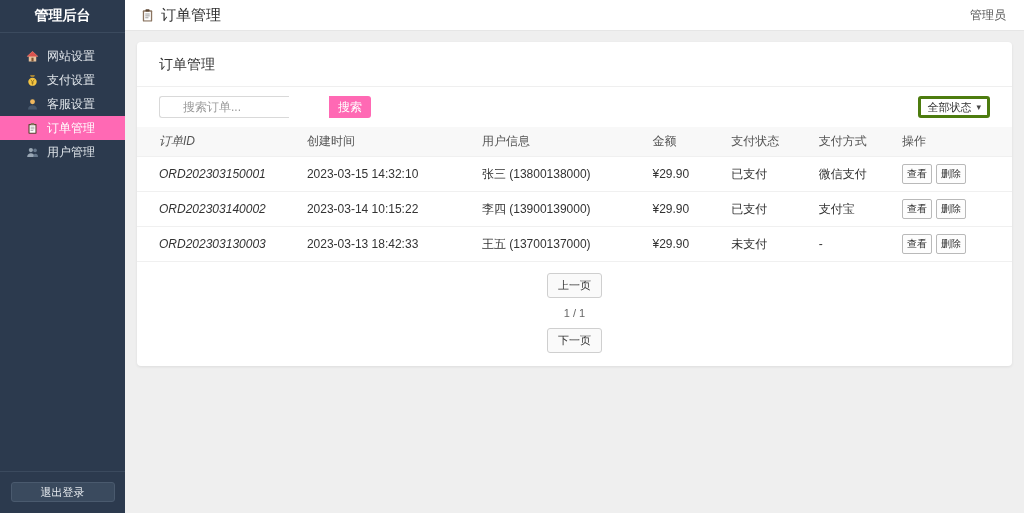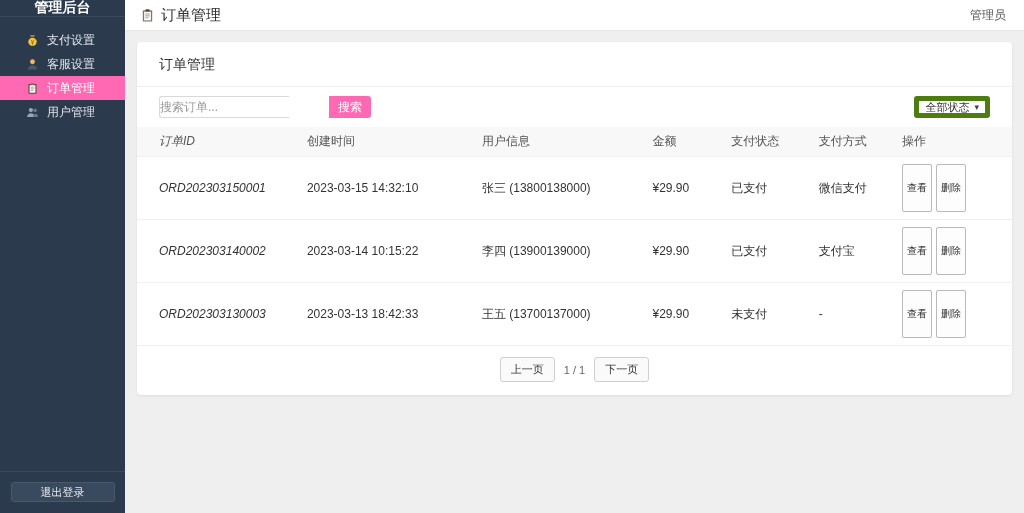--- a/index.html
+++ b/index.html
@@ -12,21 +12,21 @@
   }
 
   
   .sidebar {
     position: absolute; left: 0; top: 0; bottom: 0;
     width: 125px;
     background: #2c3a4e;
     color: #e7ebef;
   }
   .sidebar-title {
-    height: 17px;
+    height: 33px;
     display: flex; align-items: center; justify-content: center;
     font-size: 14px; font-weight: bold; color: #ffffff;
     border-bottom: 1px solid #3b4a5e;
   }
   .menu { padding-top: 11px; }
   .menu-item {
     height: 24px;
     display: flex; align-items: center;
     padding-left: 26px;
     font-size: 12px;
@@ -84,42 +84,42 @@
   .toolbar {
     padding: 9px 22px;
     display: flex; align-items: center; justify-content: space-between;
   }
   .search-group { display: flex; }
   .search-input {
     width: 130px; height: 22px;
     border: 1px solid #d9d9d9;
     border-right: none;
     border-radius: 3px 0 0 3px;
-    padding: 0 0;
+    padding: 0 23px;
     font-size: 12px;
     font-family: inherit;
     color: #333;
     outline: none;
   }
   .search-input::placeholder { color: #9a9a9a; }
   .search-btn {
     height: 22px;
     padding: 0 9px;
     background: #ff69b4;
     color: #ffffff;
     border: none;
     border-radius: 0 3px 3px 0;
     font-size: 12px;
     font-family: inherit;
     cursor: pointer;
     margin-left: 40px;
   }
   .status-select {
     height: 22px;
-    border: 5px solid #4d7c0f;
+    border: 3px solid #4d7c0f;
     border-radius: 3px;
     background: #ffffff;
     display: flex; align-items: center;
     padding: 0 6px;
     font-size: 11px; color: #333;
     cursor: pointer;
   }
   .status-select .chev { margin-left: 5px; font-size: 9px; color: #444; }
 
   table.orders {
@@ -149,54 +149,65 @@
     border-bottom: 1px solid #f0f0f0;
     color: #333;
     white-space: nowrap;
     overflow: hidden;
   }
   table.orders tbody tr:first-child td { border-top: 1px solid #f0f0f0; }
   .status-paid { color: #28a745; }
   .status-unpaid { color: #e74c3c; }
   .row-action {
     font-size: 10px;
-    padding: 16px 4px;
+    padding: 2px 4px;
     margin-right: 4px;
     background: #fdfdfd;
     border: 1px solid #b9b9b9;
     border-radius: 2px;
     color: #333;
     font-family: inherit;
     cursor: pointer;
   }
 
   .pagination {
     padding: 11px 0 13px 0;
     display: flex; align-items: center; justify-content: center;
     gap: 9px;
+    flex-direction: column;
   }
   .page-btn {
     padding: 4px 10px;
     background: #fafafa;
     border: 1px solid #cfcfcf;
     border-radius: 3px;
     font-size: 11px;
     color: #333;
     font-family: inherit;
     cursor: pointer;
   }
   .page-info { font-size: 11px; color: #666; }
 </style>
 </head>
 <body>
 
 <aside class="sidebar">
   <div class="sidebar-title">管理后台</div>
 
   <nav class="menu">
+    <div class="menu-item">
+      <span class="mi-icon">
+        <svg viewBox="0 0 16 16">
+            <path d="M8 1.5 L15 8 H12.6 V14 H3.4 V8 H1 Z" fill="#e8c39e"></path>
+            <path d="M8 1.5 L15 8 H1 Z" fill="#d9534f"></path>
+            <rect x="6.7" y="9.5" width="2.6" height="4.5" fill="#7a5230"></rect>
+          </svg>
+      </span>
+      <span>网站设置</span>
+    </div>
     <div class="menu-item">
       <span class="mi-icon">
         <svg viewBox="0 0 16 16">
             <path d="M6 3.5 L5 1.5 H11 L10 3.5 Z" fill="#c9992f"></path>
             <ellipse cx="8" cy="9.6" rx="5.2" ry="5" fill="#f5c542"></ellipse>
             <path d="M6 7 L8 10 L10 7 M8 10 V13 M6.5 11 H9.5" stroke="#8a6d1d" stroke-width="1" fill="none"></path>
           </svg>
       </span>
       <span>支付设置</span>
     </div>

